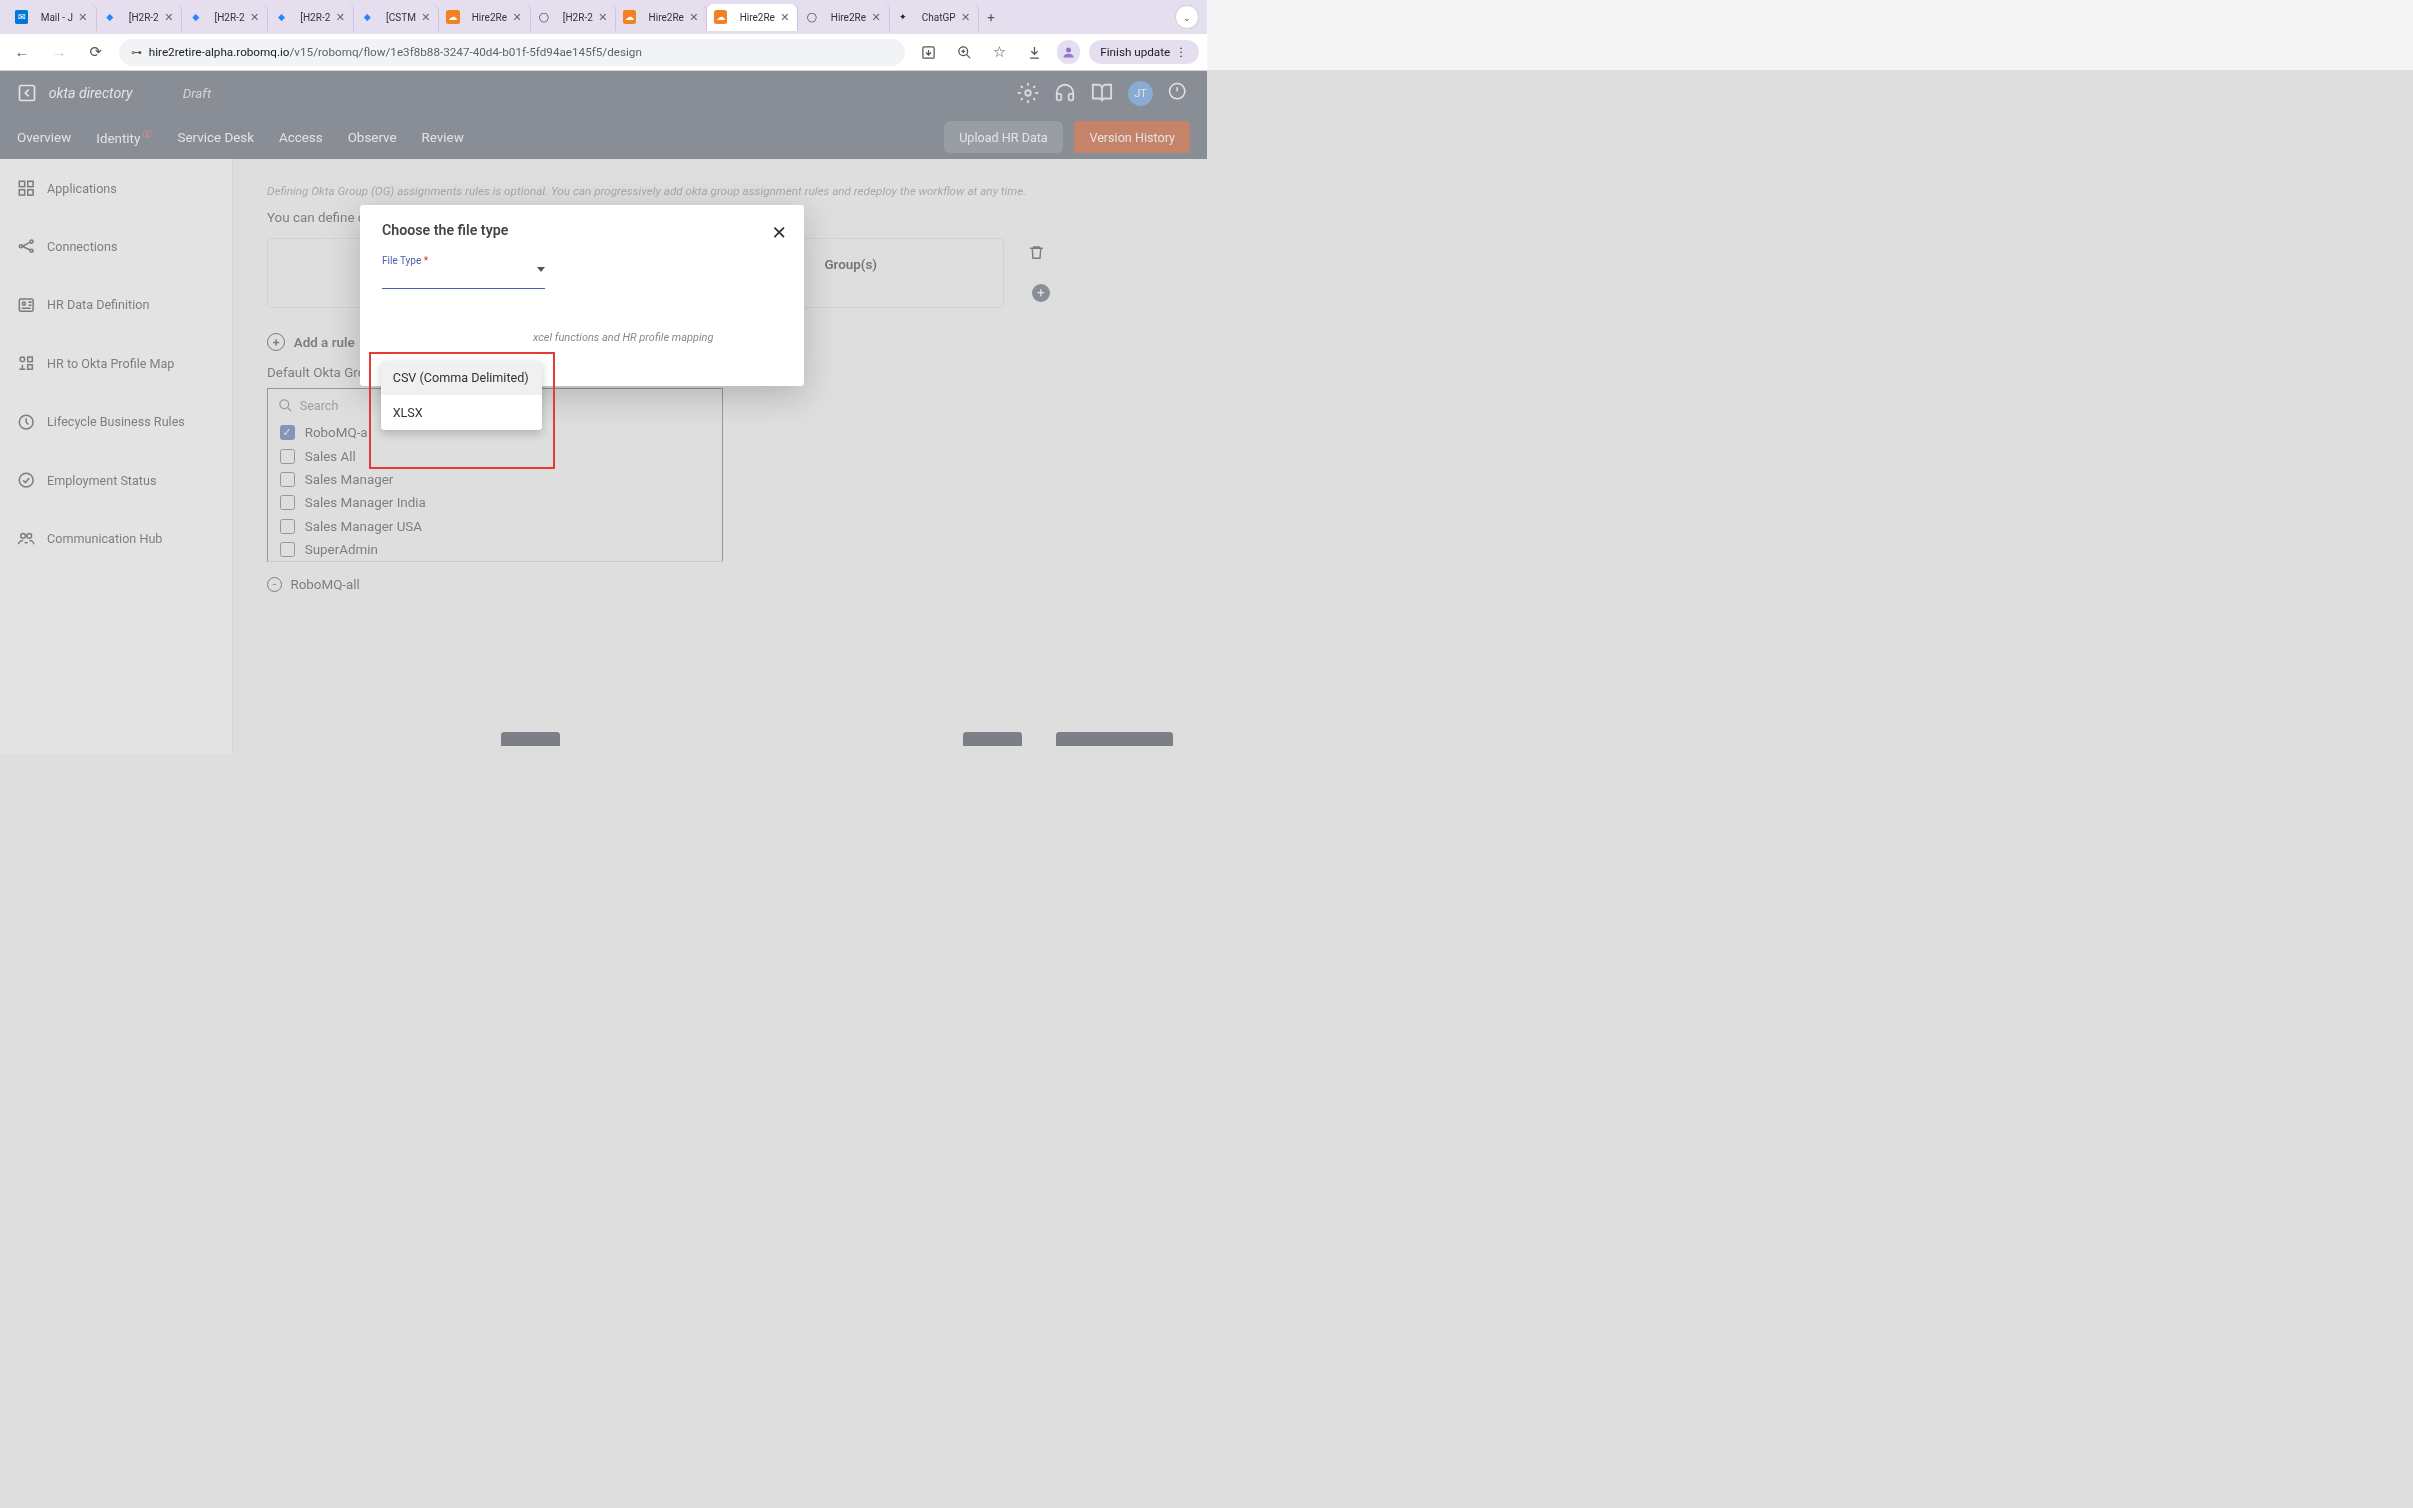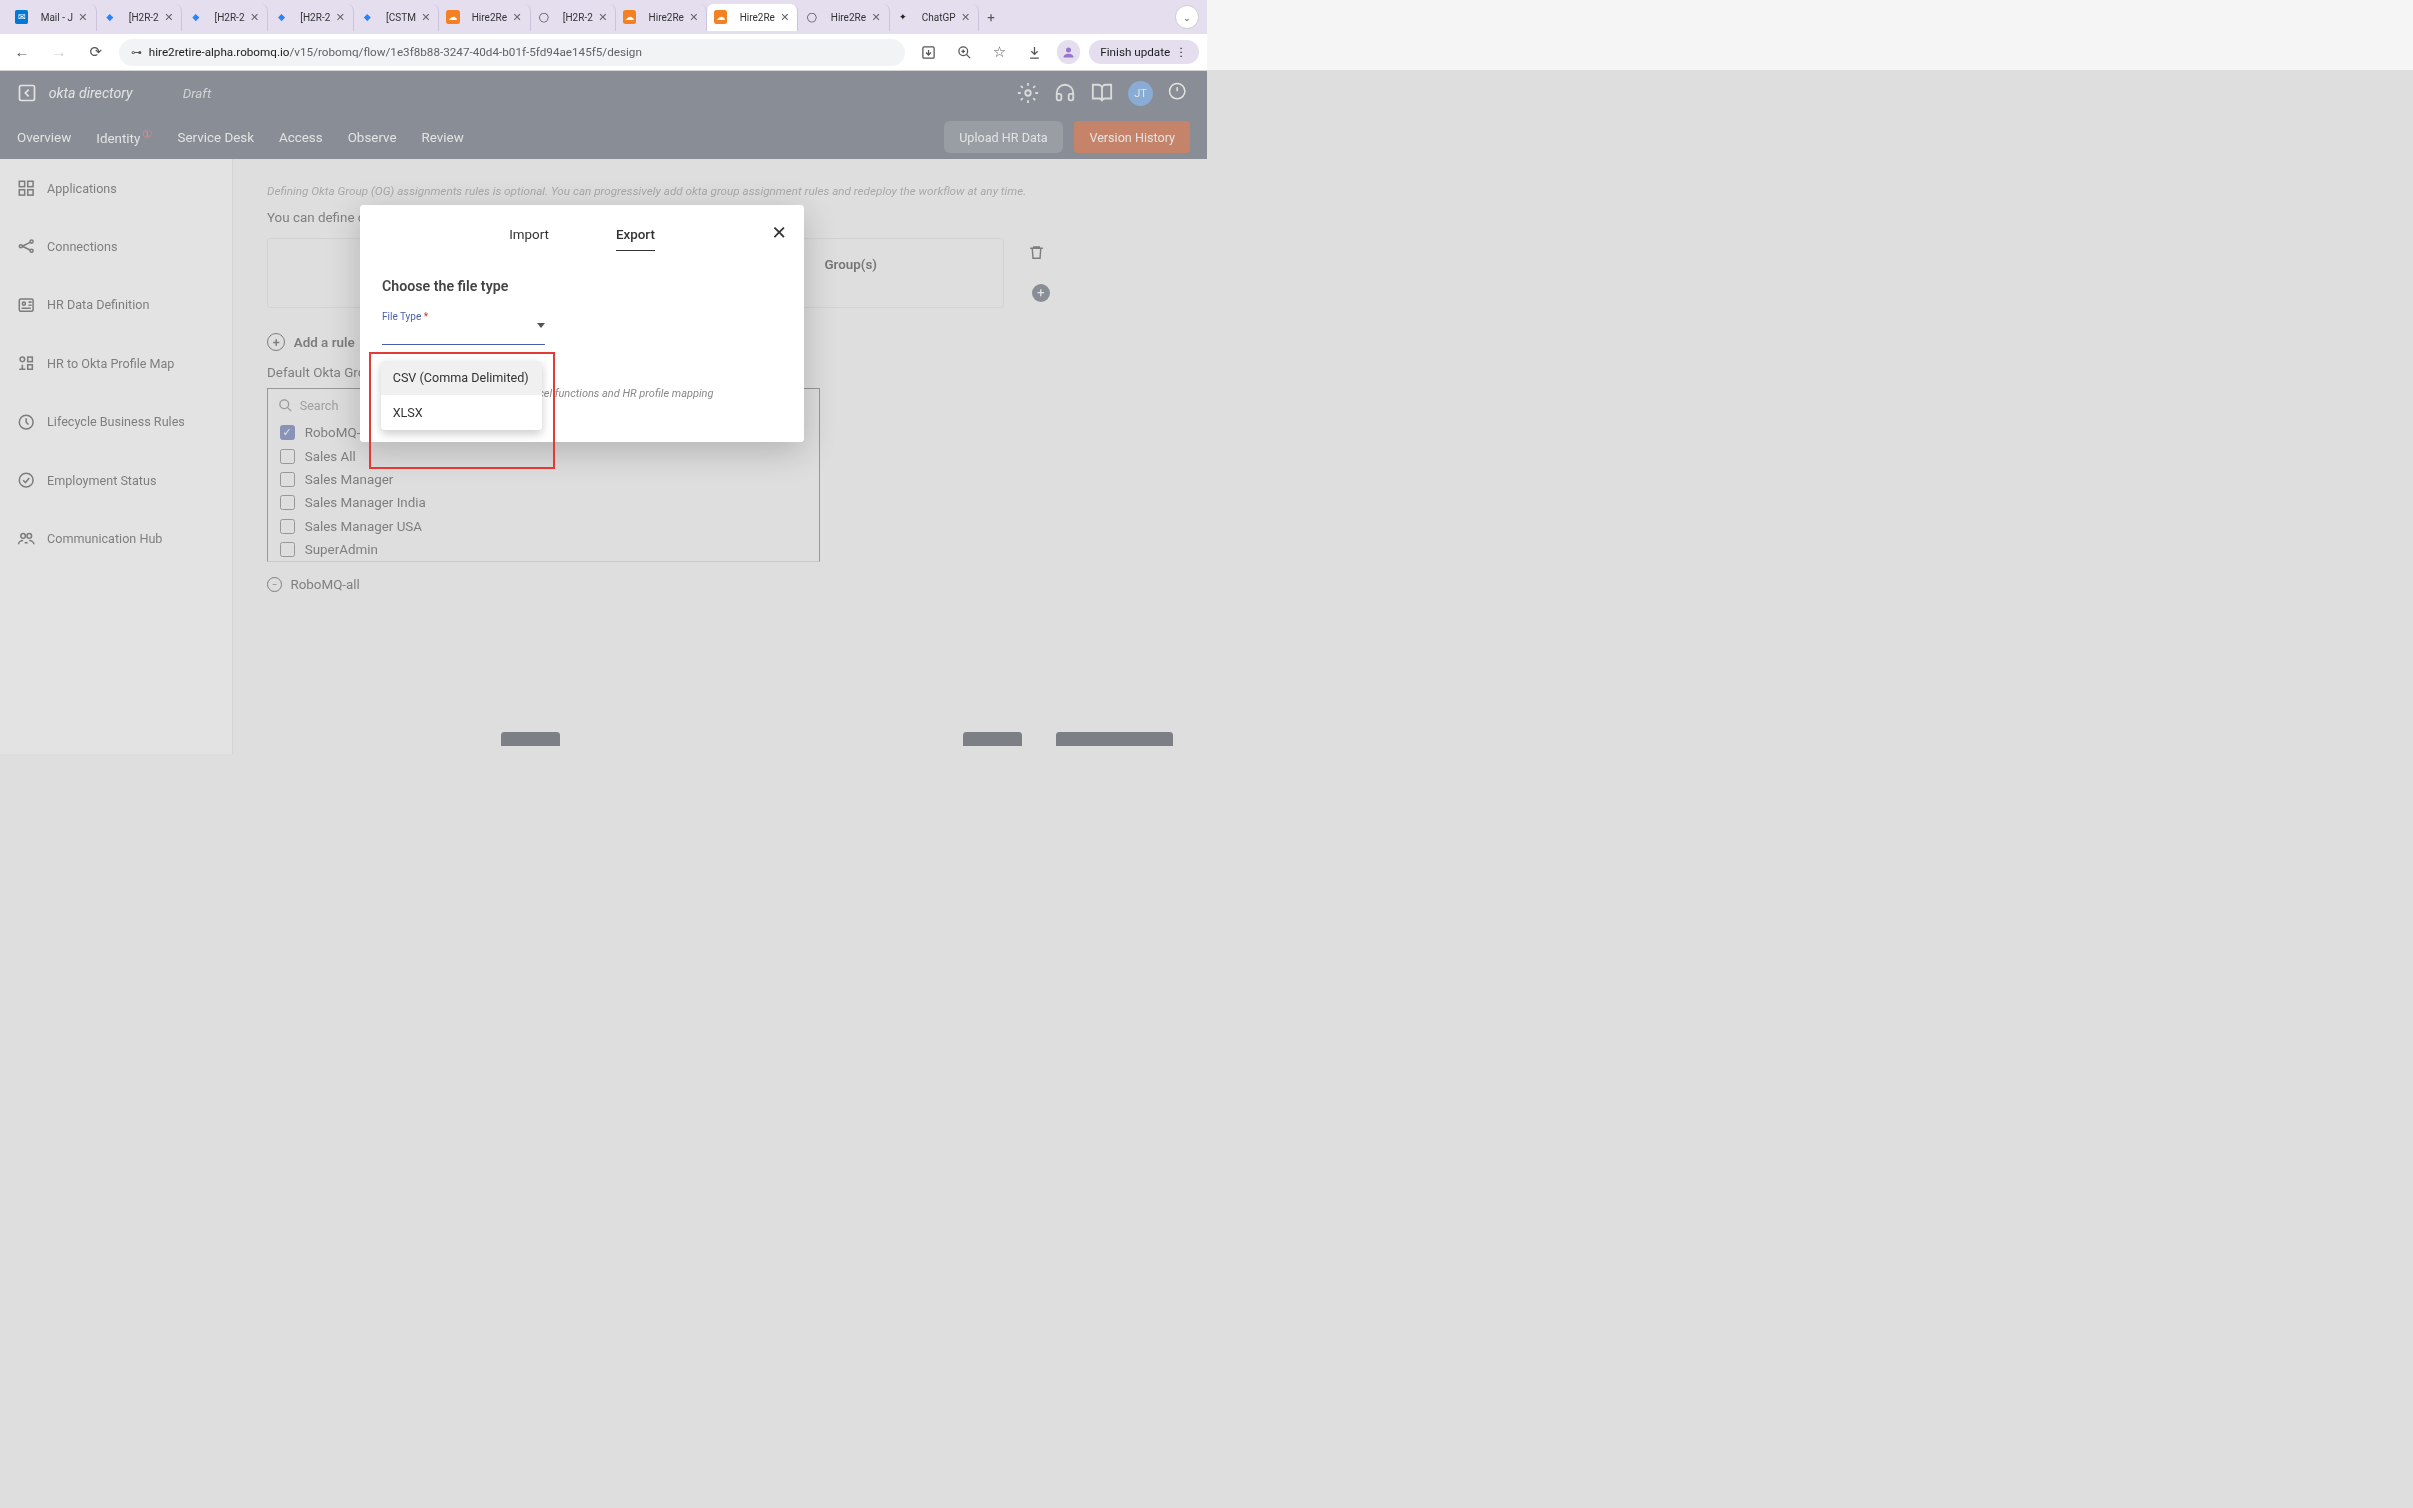--- a/index.html
+++ b/index.html
@@ -67,21 +67,21 @@
     
     .rule-box { border: 0.8px solid #ddd; border-radius: 3.4px; padding: 10px 11.7px; display: flex; align-items: center; position: relative; margin-bottom: 25px; }
     .rule-right { margin-left: auto; font-size: 13.4px; font-weight: 600; color: #222; }
     .delete-icon { position: absolute; right: -42px; top: 5px; width: 17px; height: 17px; color: #333; }
     .add-icon { position: absolute; right: -47px; bottom: 5px; width: 18.4px; height: 18.4px; border-radius: 50%; background: #4a5362; color: #fff; display: flex; align-items: center; justify-content: center; font-size: 13.4px; }
     
     .add-rule { display: flex; align-items: center; gap: 8.4px; margin-bottom: 13.4px; font-size: 13.4px; font-weight: 600; color: #333; }
     .add-rule-icon { width: 18.4px; height: 18.4px; border: 1.7px solid #333; border-radius: 50%; display: flex; align-items: center; justify-content: center; font-size: 12.6px; }
     .default-label { font-size: 13.4px; color: #333; margin-bottom: 8.4px; }
     
-    .group-list { border-top: 0.8px solid #666; border-left: 0.8px solid #666; border-right: 0.8px solid #666; border-bottom: 0.8px solid #ccc; width: 553px; }
+    .group-list { border-top: 0.8px solid #666; border-left: 0.8px solid #666; border-right: 0.8px solid #666; border-bottom: 0.8px solid #ccc; width: 456px; }
     .search-row { display: flex; align-items: center; padding: 8.4px 10px; gap: 6.7px; }
     .search-row input { border: none; outline: none; font-size: 12.6px; flex: 1; background: transparent; }
     .group-item { display: flex; align-items: center; padding: 4.2px 11.7px; gap: 10px; font-size: 13.4px; color: #333; }
     .checkbox { width: 15px; height: 15px; border: 1.7px solid #666; border-radius: 2.5px; flex-shrink: 0; }
     .checkbox.checked { background: #4a5fa8; border-color: #4a5fa8; display: flex; align-items: center; justify-content: center; color: #fff; font-size: 11px; }
     
     .selected-row { display: flex; align-items: center; gap: 8.4px; margin-top: 15px; font-size: 13.4px; color: #333; }
     .minus-icon { width: 15px; height: 15px; border: 1.7px solid #333; border-radius: 50%; display: flex; align-items: center; justify-content: center; font-size: 9.2px; }
     
     
@@ -375,24 +375,20 @@
     <div class="footer-btn-left"></div>
     <div class="footer-btns">
       <div class="footer-btn"></div>
       <div class="footer-btn" style="width:117px"></div>
     </div>
   </div>
 </div>
 
 <div class="modal">
   <span class="modal-close">✕</span>
-  <div class="modal-tabs">
-    <div class="modal-tab">Import</div>
-    <div class="modal-tab active">Export</div>
-  </div>
   <div class="modal-content">
     <h3 class="modal-heading">Choose the file type</h3>
     <div class="field-label"><span>File Type</span> <span class="req">*</span></div>
     <div class="select-field">
       <span class="select-arrow"></span>
     </div>
     <p class="helper-text" style="margin-left:151px">xcel functions and HR profile mapping</p>
   </div>
 </div>
 

